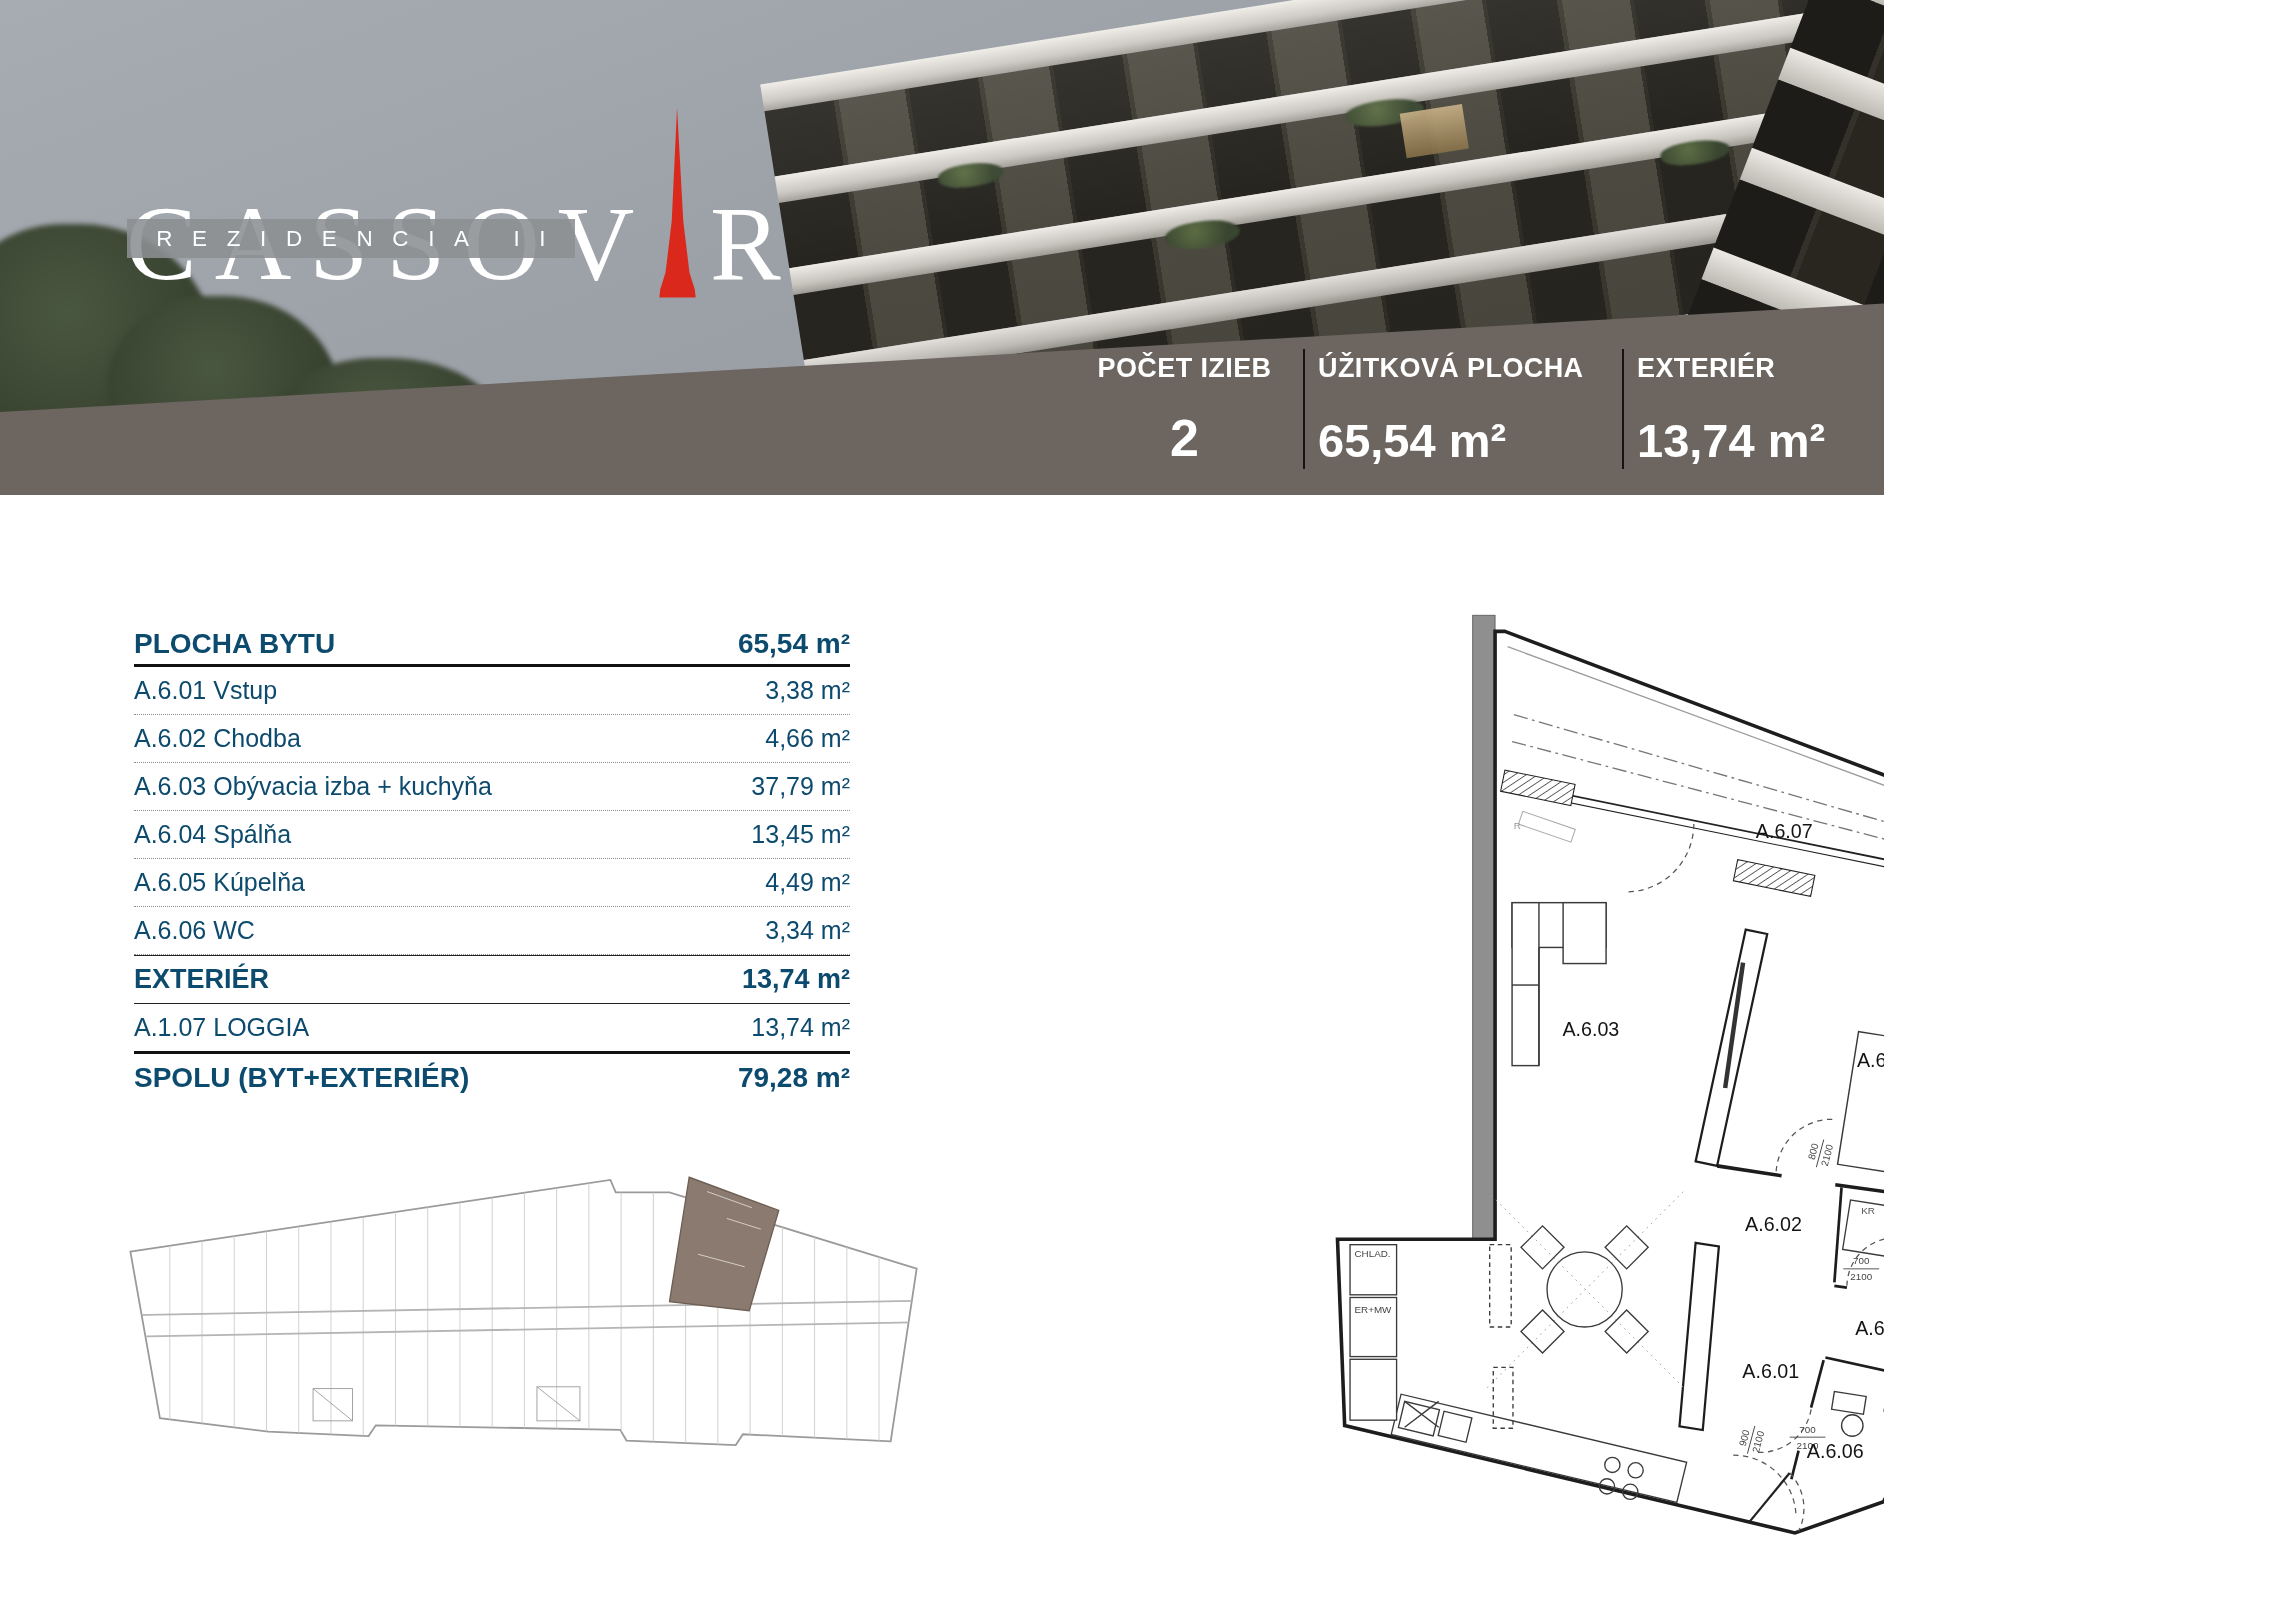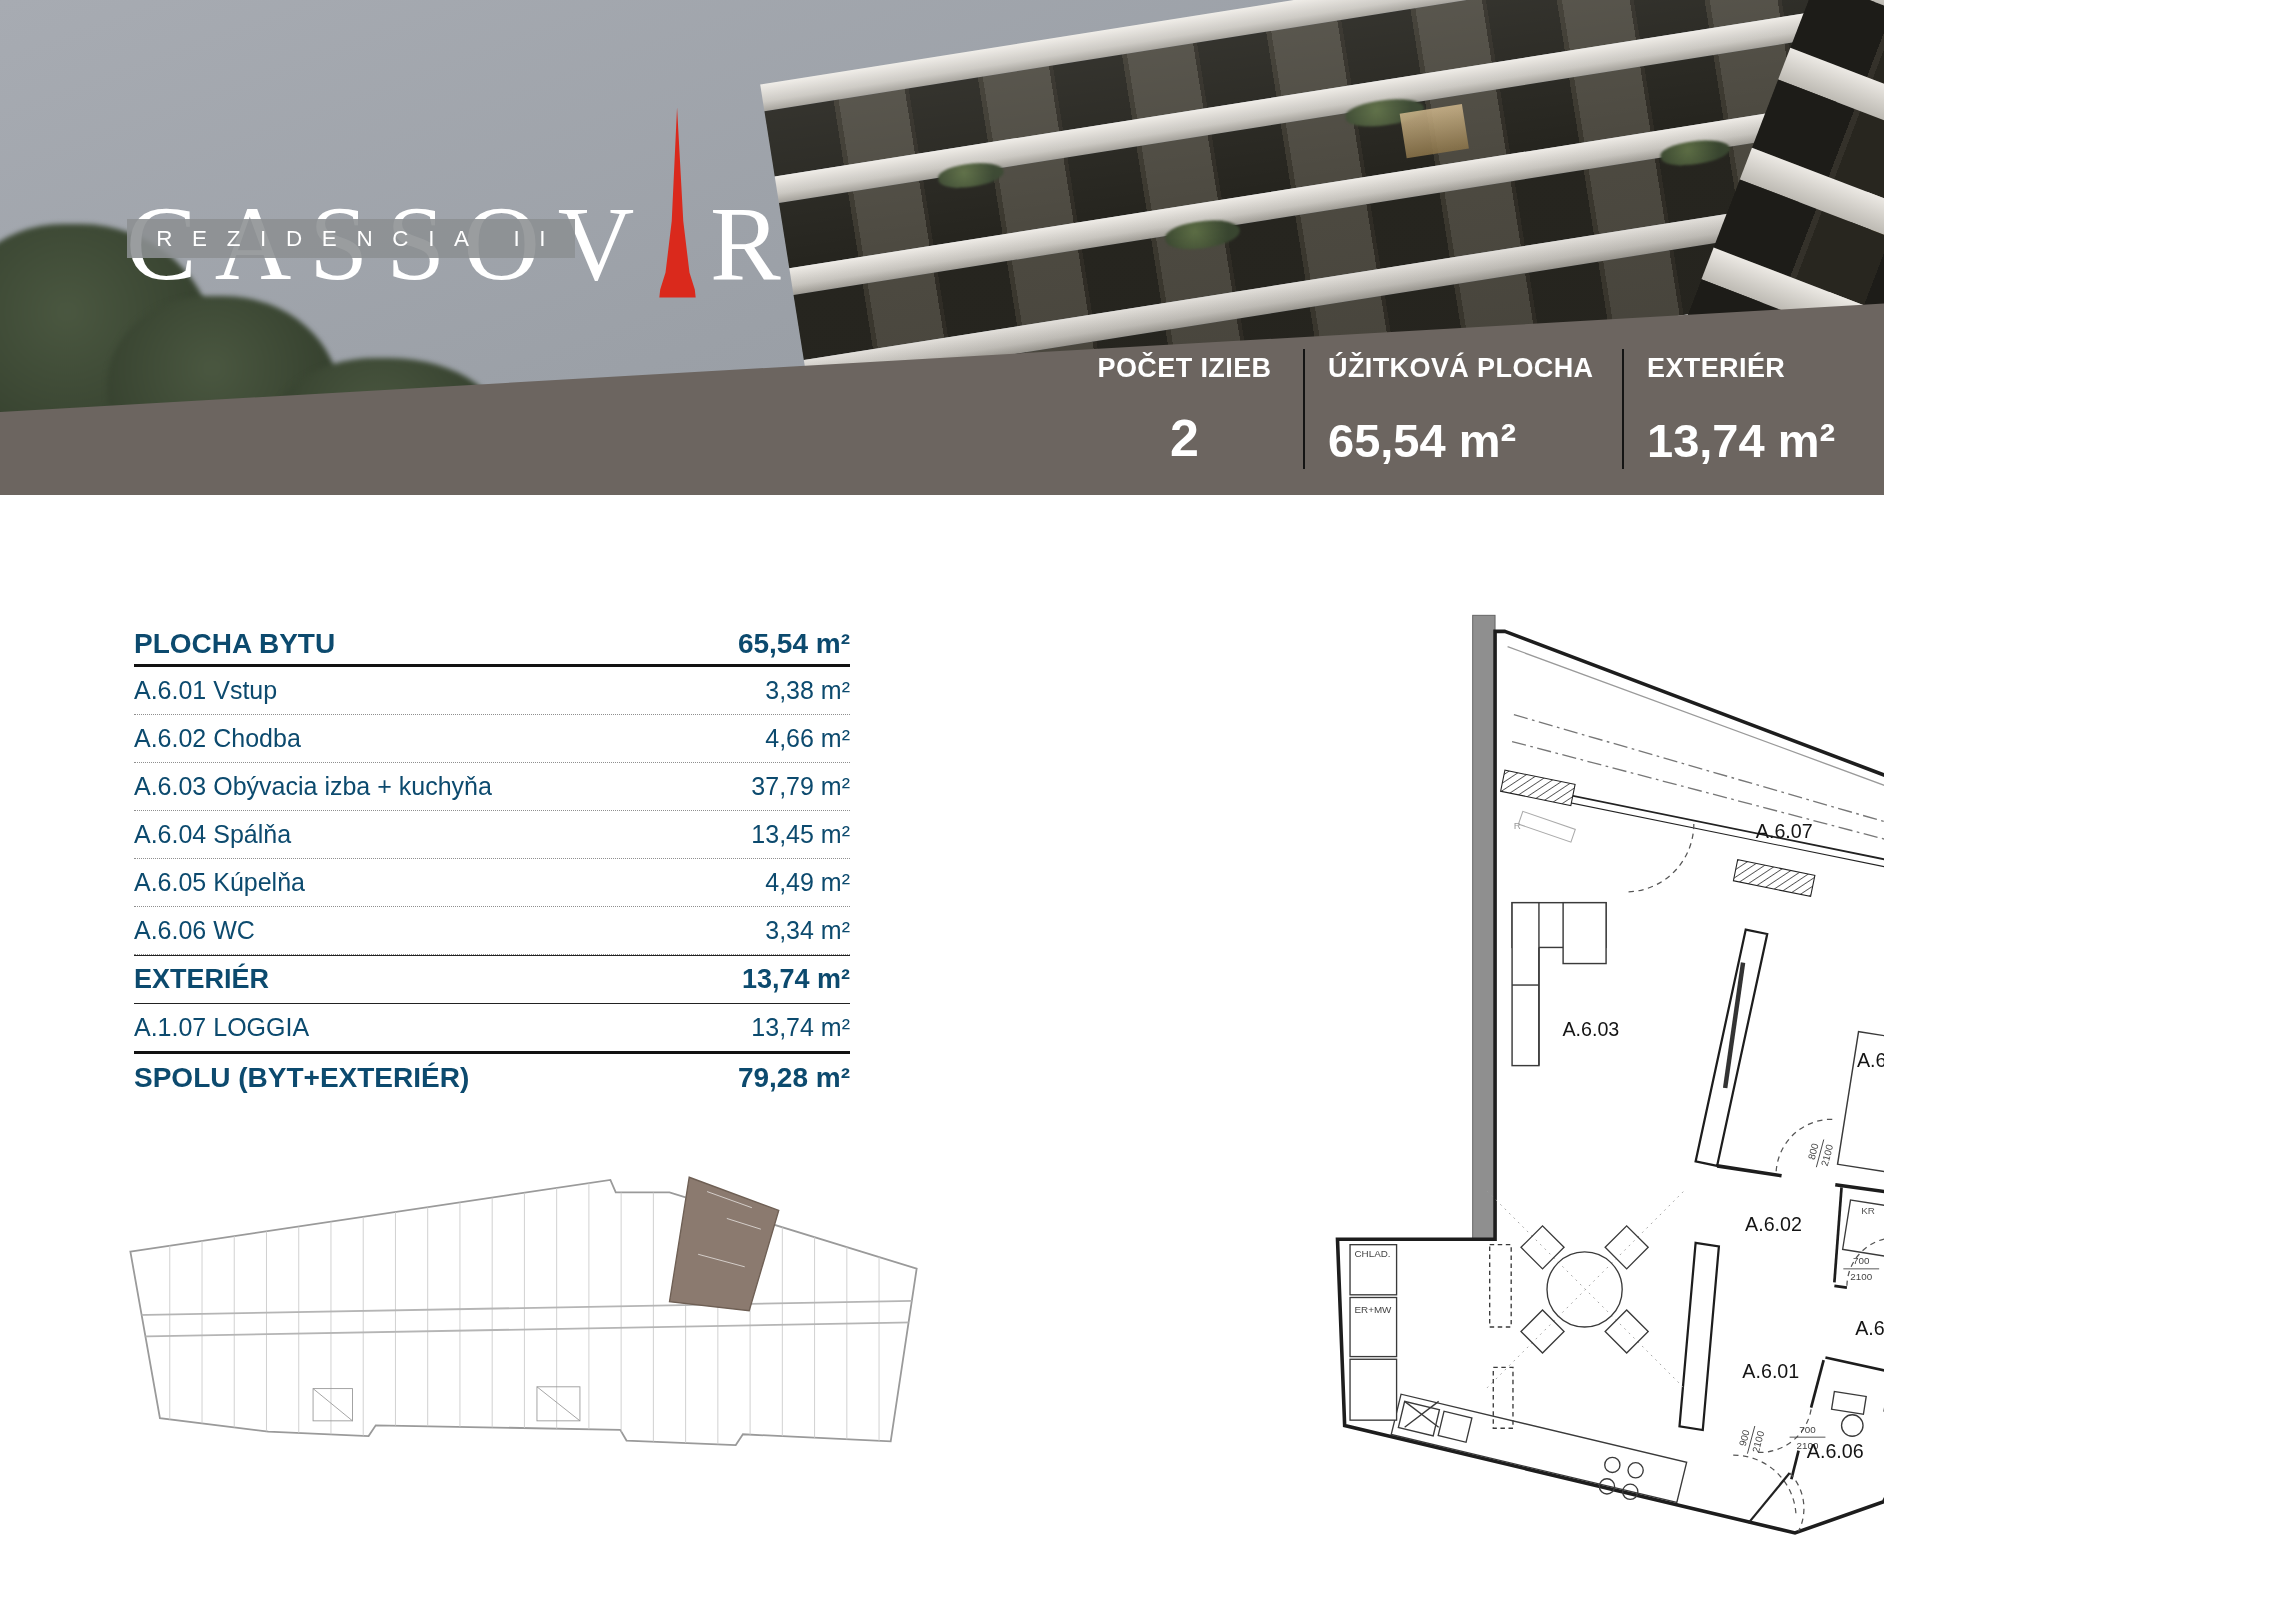--- a/index.html
+++ b/index.html
@@ -45,21 +45,21 @@
   .logo-sub{position:absolute;left:0.9px;top:219px;width:448px;height:39px;
             background:rgba(140,143,146,.88);display:flex;align-items:center;justify-content:center;
             font-size:22.4px;letter-spacing:19.7px;color:#fff;padding-left:19.7px;box-sizing:border-box;}
   
   .infobar{position:absolute;left:1066px;top:349px;height:120px;display:flex;z-index:7;color:#fff;}
   .cell{display:flex;flex-direction:column;justify-content:space-between;padding:3.6px 0 5.4px 0;box-sizing:border-box;}
   .cell + .cell{border-left:2.7px solid #141414;}
   .cell .lab{font-size:27px;font-weight:bold;letter-spacing:0.4px;white-space:nowrap;}
   .cell .val{font-size:52px;font-weight:bold;line-height:1;}
   .cell.center{align-items:center;text-align:center;}
-  .cell.lead{align-items:flex-start;padding-left:23px;}
+  .cell.lead{align-items:flex-start;padding-left:13px;}
   .c1{width:137px;}.c2{width:237px;}.c3{width:196px;}.c4{width:319px;}.c5{width:302px;}
 
   
   .area-table{position:absolute;left:134px;top:623px;width:716px;color:#0c4a6e;}
   .t-row{display:flex;justify-content:space-between;align-items:center;height:47px;
          border-bottom:1.8px dotted #8f8f8f;font-size:25px;}
   .t-row .v{font-size:25px;}
   .t-head{height:41px;font-weight:bold;font-size:28px;border-bottom:3.6px solid #111;}
   .t-head .v{font-size:28px;font-weight:bold;}
   .t-ext{font-weight:bold;font-size:27px;border-top:1.8px solid #222;border-bottom:1.8px solid #222;}

